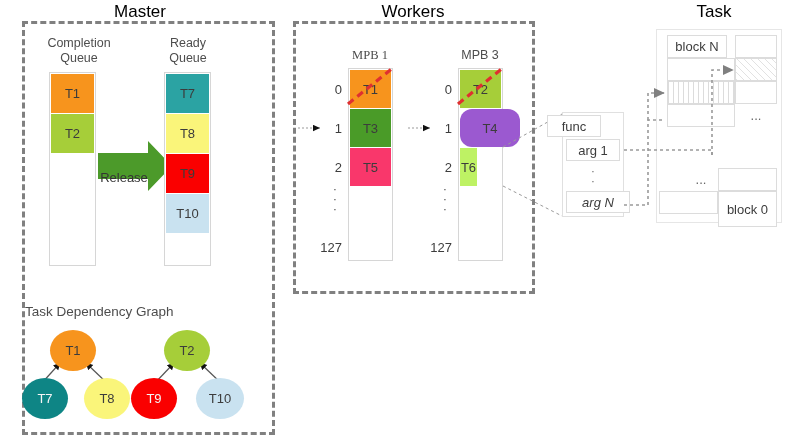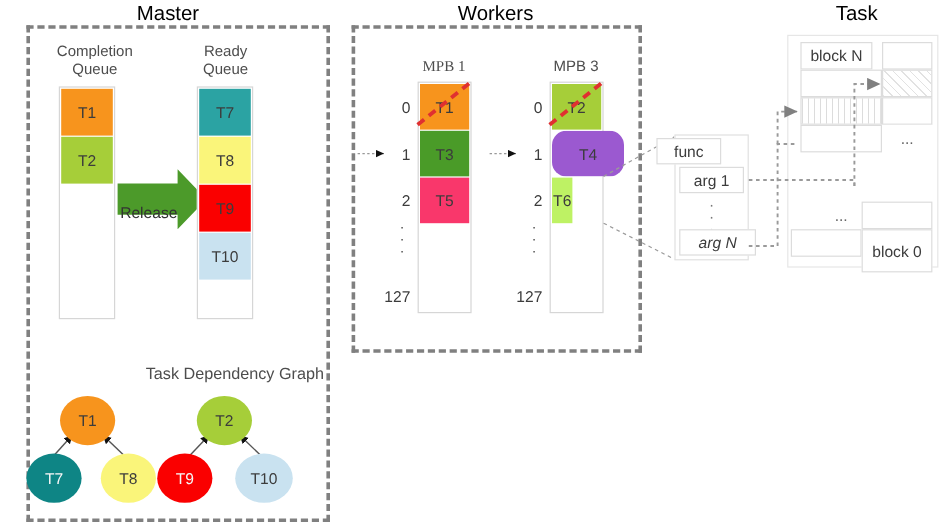--- a/index.html
+++ b/index.html
@@ -41,21 +41,21 @@
 <div class="abs" style="left:96px;top:159px;width:56px;font-size:13px;color:#333;text-align:center;margin-top:11px;">Release</div>
 
 <div class="sublbl abs" style="left:133px;top:36px;width:110px;">Ready</div>
 <div class="sublbl abs" style="left:133px;top:51px;width:110px;">Queue</div>
 <div class="queue" style="left:164px;top:72px;width:47px;height:194px;"></div>
 <div class="cell" style="left:166px;top:74px;width:43px;height:39px;background:#2BA3A3;">T7</div>
 <div class="cell" style="left:166px;top:114px;width:43px;height:39px;background:#FAF57A;">T8</div>
 <div class="cell" style="left:166px;top:154px;width:43px;height:39px;background:#FA0000;">T9</div>
 <div class="cell" style="left:166px;top:194px;width:43px;height:39px;background:#C9E2F0;">T10</div>
 
-<div class="abs" style="left:25px;top:304px;width:245px;text-align:right;font-size:13.5px;color:#4d4d4d;">Task Dependency Graph</div>
+<div class="abs" style="left:25px;top:304px;width:245px;text-align:left;font-size:13.5px;color:#4d4d4d;">Task Dependency Graph</div>
 
 <svg width="789" height="437" style="pointer-events:none;">
   <defs>
     <marker id="ah" markerWidth="7" markerHeight="7" refX="5.5" refY="3" orient="auto">
       <path d="M0,0 L6,3 L0,6 z" fill="#111"></path>
     </marker>
   </defs>
   <line x1="41" y1="384" x2="60" y2="363" stroke="#555" stroke-width="1.2" marker-end="url(#ah)"></line>
   <line x1="108" y1="384" x2="86" y2="363" stroke="#555" stroke-width="1.2" marker-end="url(#ah)"></line>
   <line x1="154" y1="384" x2="174" y2="363" stroke="#555" stroke-width="1.2" marker-end="url(#ah)"></line>

